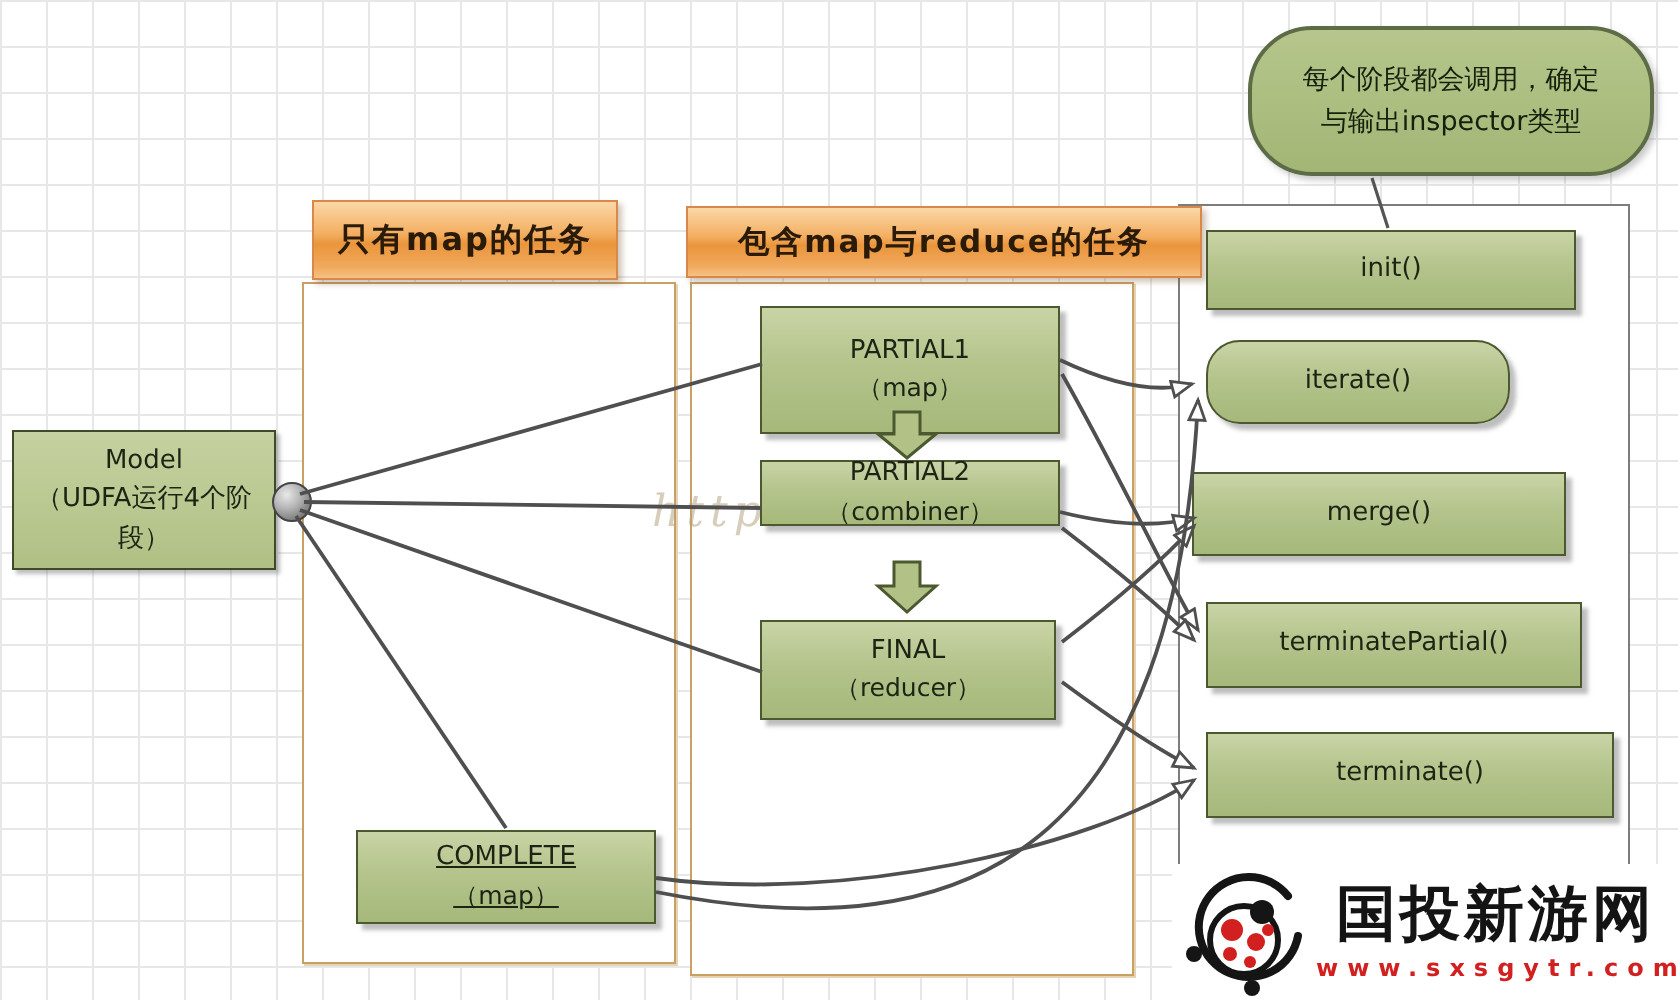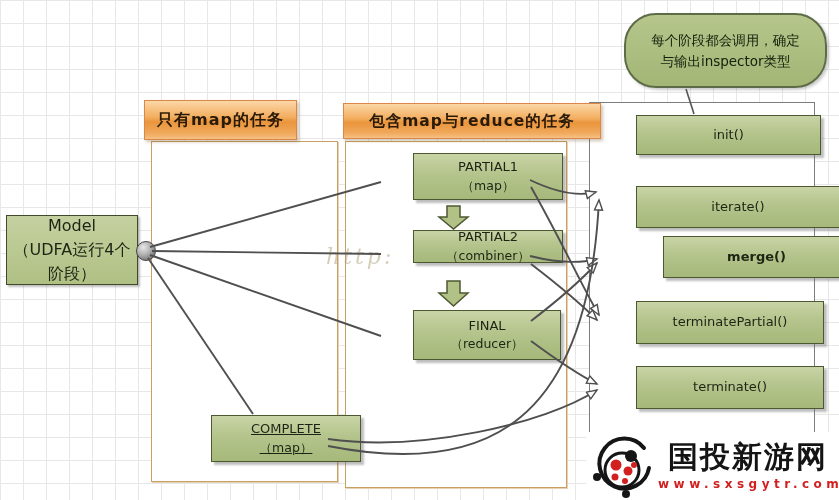--- a/index.html
+++ b/index.html
@@ -30,40 +30,40 @@
     display:flex;align-items:center;justify-content:center;
     font-weight:bold;color:#2a1a08;font-size:16px;letter-spacing:1px;
   }
   
   .gbox{
     position:absolute;z-index:3;box-sizing:border-box;
     background:linear-gradient(180deg,#c9d4a6 0%,#b4c48c 45%,#a6b87a 100%);
     border:1.6px solid #4c5930;
     box-shadow:3px 3px 2px rgba(110,110,110,.45);
     display:flex;flex-direction:column;align-items:center;justify-content:center;
-    color:#1d2414;font-size:13px;line-height:1.45;text-align:right;margin-left:33px;
+    color:#1d2414;font-size:13px;line-height:1.45;text-align:right;
   }
   .gbox .t{font-size:13px;}
   .gbox .s{font-size:12.5px;}
   
   .callout{
     position:absolute;left:585px;top:13px;width:203px;height:75px;z-index:3;box-sizing:border-box;
     background:linear-gradient(180deg,#b6c68c 0%,#a3b675 100%);
     border:2px solid #5d6c46;border-radius:32px;
     box-shadow:2px 2px 3px rgba(100,100,100,.35);
     display:flex;flex-direction:column;align-items:center;justify-content:center;
     color:#16200c;font-size:13.5px;line-height:1.5;text-align:center;font-weight:500;margin-left:39px;
   }
   
   .model{
     position:absolute;left:6px;top:215px;width:132px;height:70px;z-index:3;box-sizing:border-box;
     background:linear-gradient(180deg,#c5d1a0 0%,#b0c084 100%);
     border:1.8px solid #3f4a2a;box-shadow:2px 2px 2px rgba(110,110,110,.45);
     display:flex;flex-direction:column;align-items:center;justify-content:center;
-    color:#1d2414;font-size:16px;line-height:1.5;text-align:center;padding:2px 6px;
+    color:#1d2414;font-size:13px;line-height:1.5;text-align:center;padding:2px 6px;
   }
   .connector-dot{
     position:absolute;left:136px;top:241px;width:20px;height:20px;border-radius:50%;z-index:4;
     background:radial-gradient(circle at 35% 30%,#e8e8e8 0%,#b5b5b5 40%,#6e6e6e 85%,#4c4c4c 100%);
     border:1px solid #444;box-sizing:border-box;
   }
   
   svg.overlay{position:absolute;inset:0;z-index:4;pointer-events:none;}
   
   .watermark{
@@ -89,64 +89,64 @@
 <body>
 
 <div class="canvas">
 
   <div class="container tan" style="left:151px;top:141px;width:187px;height:341px;"></div>
   <div class="container tan" style="left:345px;top:141px;width:222px;height:347px;"></div>
   <div class="container gray" style="left:589px;top:102px;width:226px;height:368px;"></div>
 
   <div class="watermark">http:</div>
 
-  <div class="group-header" style="left:144px;top:100px;width:153px;height:40px;">只有map的任务</div>
+  <div class="group-header" style="left:156px;top:100px;width:153px;height:40px;">只有map的任务</div>
   <div class="group-header" style="left:343px;top:103px;width:258px;height:36px;font-size:15.5px;">包含map与reduce的任务</div>
 
   <div class="callout">
     <span>每个阶段都会调用，确定</span>
     <span>与输出inspector类型</span>
   </div>
 
   <div class="model">
     <span>Model</span>
     <span>（UDFA运行4个阶段）</span>
   </div>
   <div class="connector-dot"></div>
 
-  <div class="gbox" style="left:380px;top:153px;width:150px;height:47px;">
+  <div class="gbox" style="left:380px;top:153px;width:150px;height:64px;">
     <span class="t">PARTIAL1</span>
     <span class="s">（map）</span>
   </div>
   <div class="gbox" style="left:380px;top:230px;width:150px;height:33px;">
     <span class="t">PARTIAL2</span>
     <span class="s">（combiner）</span>
   </div>
   <div class="gbox" style="left:380px;top:310px;width:148px;height:50px;">
     <span class="t">FINAL</span>
     <span class="s">（reducer）</span>
   </div>
   <div class="gbox" style="left:178px;top:415px;width:150px;height:47px;text-decoration:underline;">
     <span class="t">COMPLETE</span>
     <span class="s">（map）</span>
   </div>
 
   <div class="gbox" style="left:603px;top:115px;width:185px;height:40px;">
     <span>init()</span>
   </div>
-  <div class="gbox" style="left:603px;top:186px;width:204px;height:42px;">
+  <div class="gbox" style="left:603px;top:170px;width:152px;height:42px;border-radius:17px;">
     <span>iterate()</span>
   </div>
-  <div class="gbox" style="left:630px;top:236px;width:187px;height:42px;font-weight:bold;">
+  <div class="gbox" style="left:596px;top:236px;width:187px;height:42px;">
     <span>merge()</span>
   </div>
   <div class="gbox" style="left:603px;top:301px;width:188px;height:43px;">
     <span>terminatePartial()</span>
   </div>
-  <div class="gbox" style="left:603px;top:366px;width:188px;height:43px;">
+  <div class="gbox" style="left:603px;top:366px;width:204px;height:43px;">
     <span>terminate()</span>
   </div>
 
   <svg class="overlay" width="839" height="500" viewBox="0 0 839 500">
     <defs>
       <marker id="oa" markerUnits="userSpaceOnUse" markerWidth="13" markerHeight="11" refX="11" refY="5" orient="auto">
         <path d="M1,1 L11,5 L1,9 Z" fill="#ffffff" stroke="#4f4f4f" stroke-width="1.4"></path>
       </marker>
     </defs>
 

